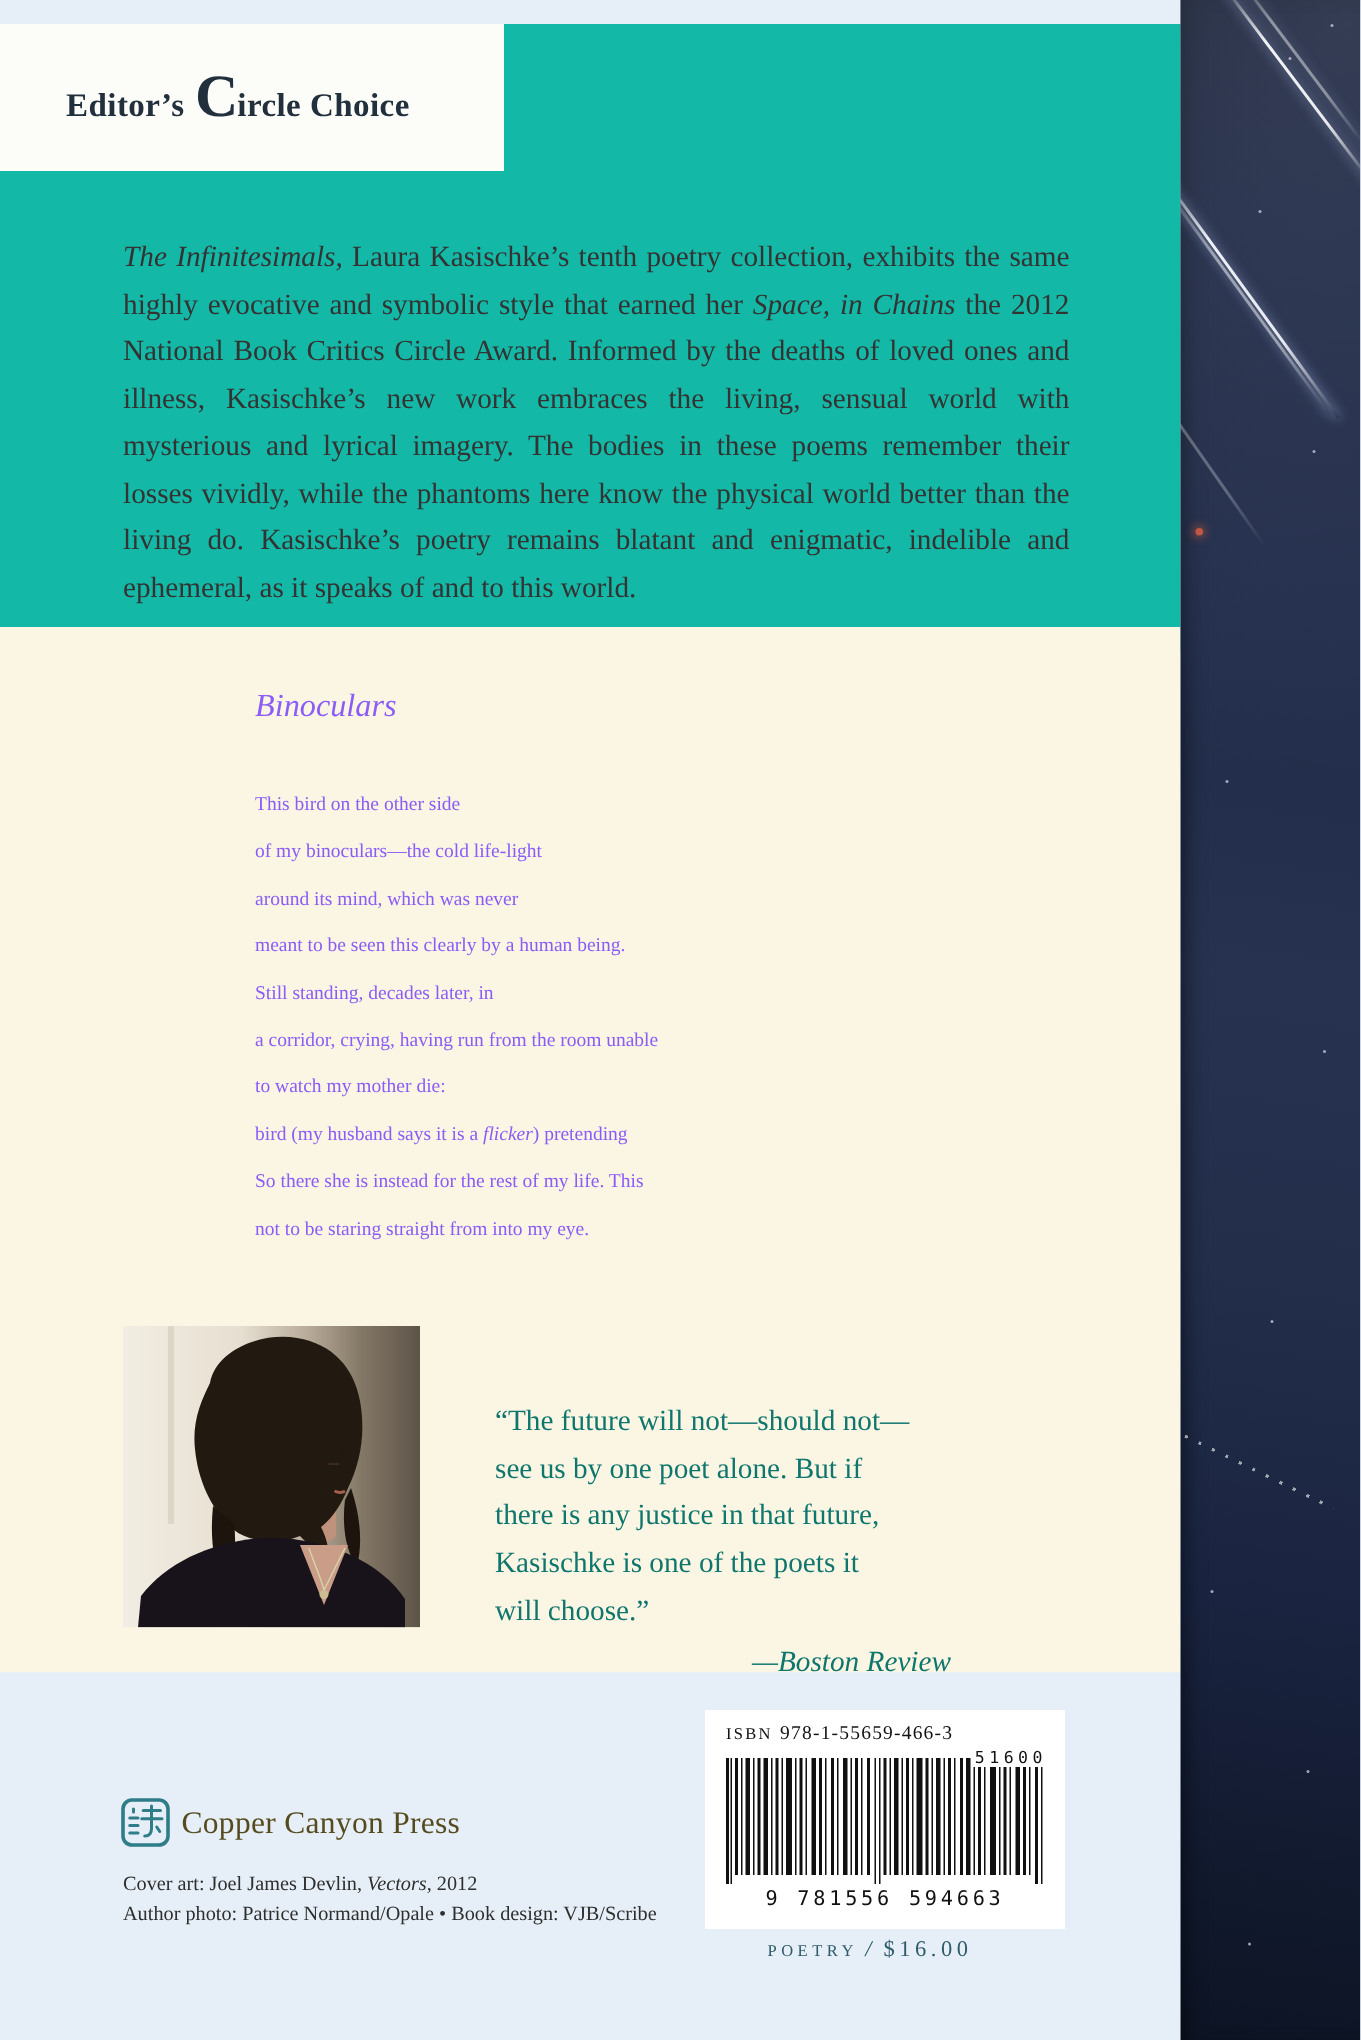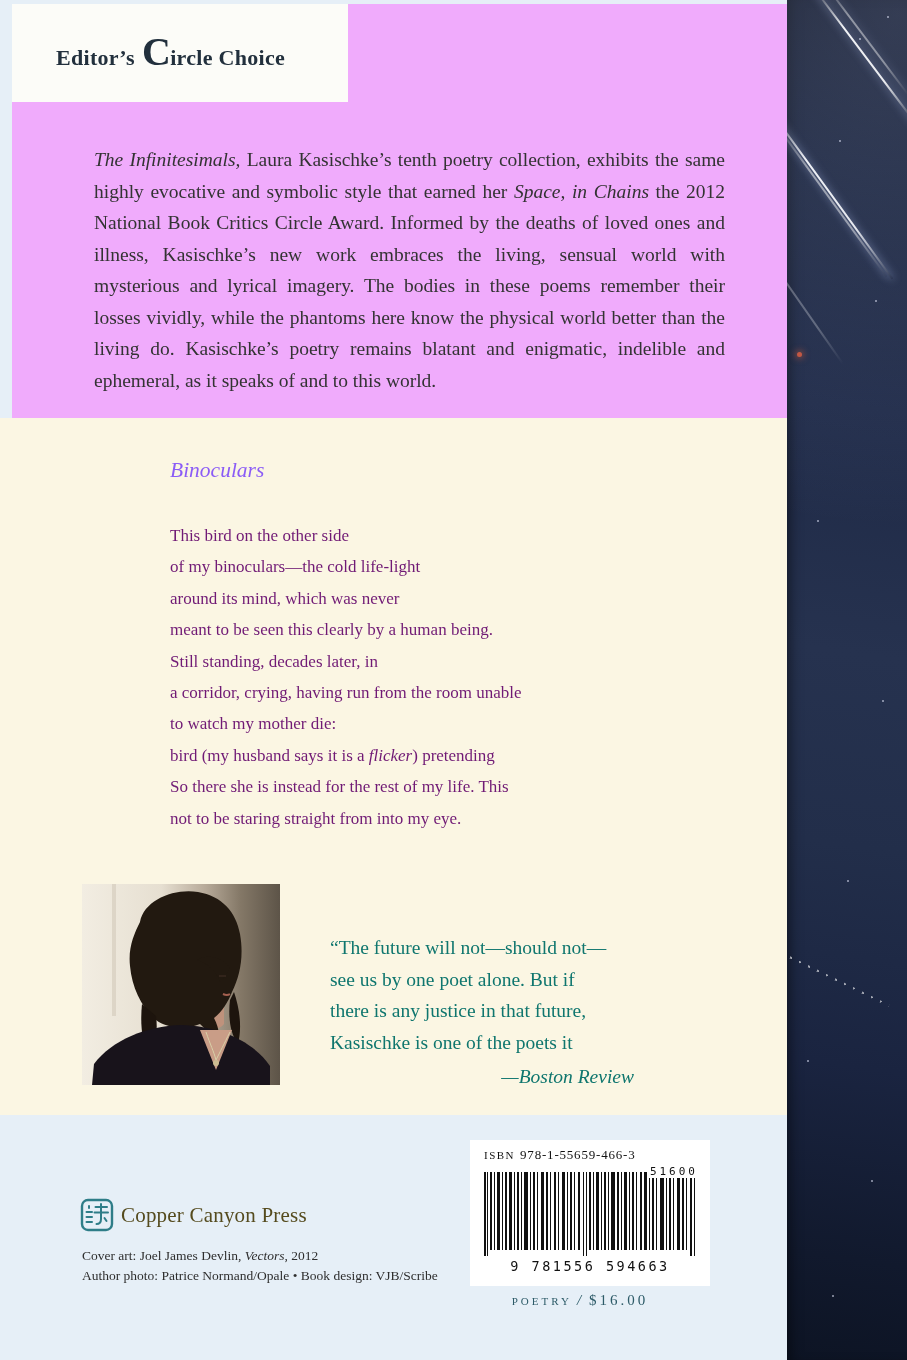--- a/index.html
+++ b/index.html
@@ -3,39 +3,39 @@
 <meta charset="utf-8">
 <style>
   * { margin:0; padding:0; box-sizing:border-box; }
   html,body { background:#e6eff7; }
   body { font-family:"Liberation Serif", serif; }
 
   .page { position:relative; width:907px; height:1360px; overflow:hidden; background:#e6eff7; }
 
   
   .band { position:absolute; left:0; width:787px; }
-  .band-top    { top:4px;      height:418px; background:#f0abfc;margin-left:12px; }
+  .band-top    { top:16px;      height:418px; background:#14b8a6; }
   .band-mid    { top:418px;  height:697px; background:#fbf6e3; }
   .band-bottom { top:1115px; height:245px; background:#e6eff7; }
 
   
   .badge-box { position:absolute; top:0; left:0; width:336px; height:98px; background:#fcfcf8;
                display:flex; align-items:center; padding-left:44px; }
   .badge-text { display:flex; align-items:baseline; font-weight:bold; color:#22303d;
                 font-size:22px; letter-spacing:.3px; }
   .badge-bigc { font-size:40px; line-height:.8; margin:0 -1px 0 7px; }
 
   
   .blurb { position:absolute; left:82px; top:140px; width:631px; font-size:19.5px;
            line-height:31.5px; color:#333333; text-align:justify; }
   .i { font-style:italic; }
 
   
   .poem-title { position:absolute; left:170px; top:40px; font-style:italic; font-size:21.5px; color:#8b5cf6; }
-  .poem-body  { position:absolute; left:170px; top:102px; font-size:17px; line-height:31.4px; color:#701a75; }
+  .poem-body  { position:absolute; left:170px; top:102px; font-size:13px; line-height:31.4px; color:#8b5cf6; }
   .poem-line  { white-space:pre-wrap; }
 
   
   .photo { position:absolute; left:82px; top:466px; width:198px; height:201px; overflow:hidden; }
   .photo svg { display:block; }
 
   
   .quote { position:absolute; left:330px; top:482px; width:322px; font-size:19.5px;
            line-height:31.7px; color:#0f766e;margin-top:32px; }
   .quote-attr { text-align:right; font-style:italic; margin-top:2px; padding-right:18px; }
@@ -141,20 +141,21 @@
         <path d="M124,148 C128,160 132,168 134,176 M148,148 C142,160 138,168 134,176" stroke="#d9d0a8" stroke-width="1" fill="none"></path>
         <circle cx="134" cy="179" r="3" fill="#cdc193" opacity="0.9"></circle>
       </svg>
     </div>
 
     <div class="quote">
       <div>“The future will not—should not—</div>
       <div>see us by one poet alone. But if</div>
       <div>there is any justice in that future,</div>
       <div>Kasischke is one of the poets it</div>
+      <div>will choose.”</div>
       <div class="quote-attr">—Boston Review</div>
     </div>
   </section>
 
   <section class="band band-bottom">
 
     <div class="publisher">
       <svg width="34" height="34" viewBox="0 0 34 34">
         <rect x="2" y="2" width="30" height="30" rx="6" fill="none" stroke="#2e7d88" stroke-width="2.4"></rect>
         <g stroke="#2e7d88" stroke-width="2" stroke-linecap="round" fill="none">

